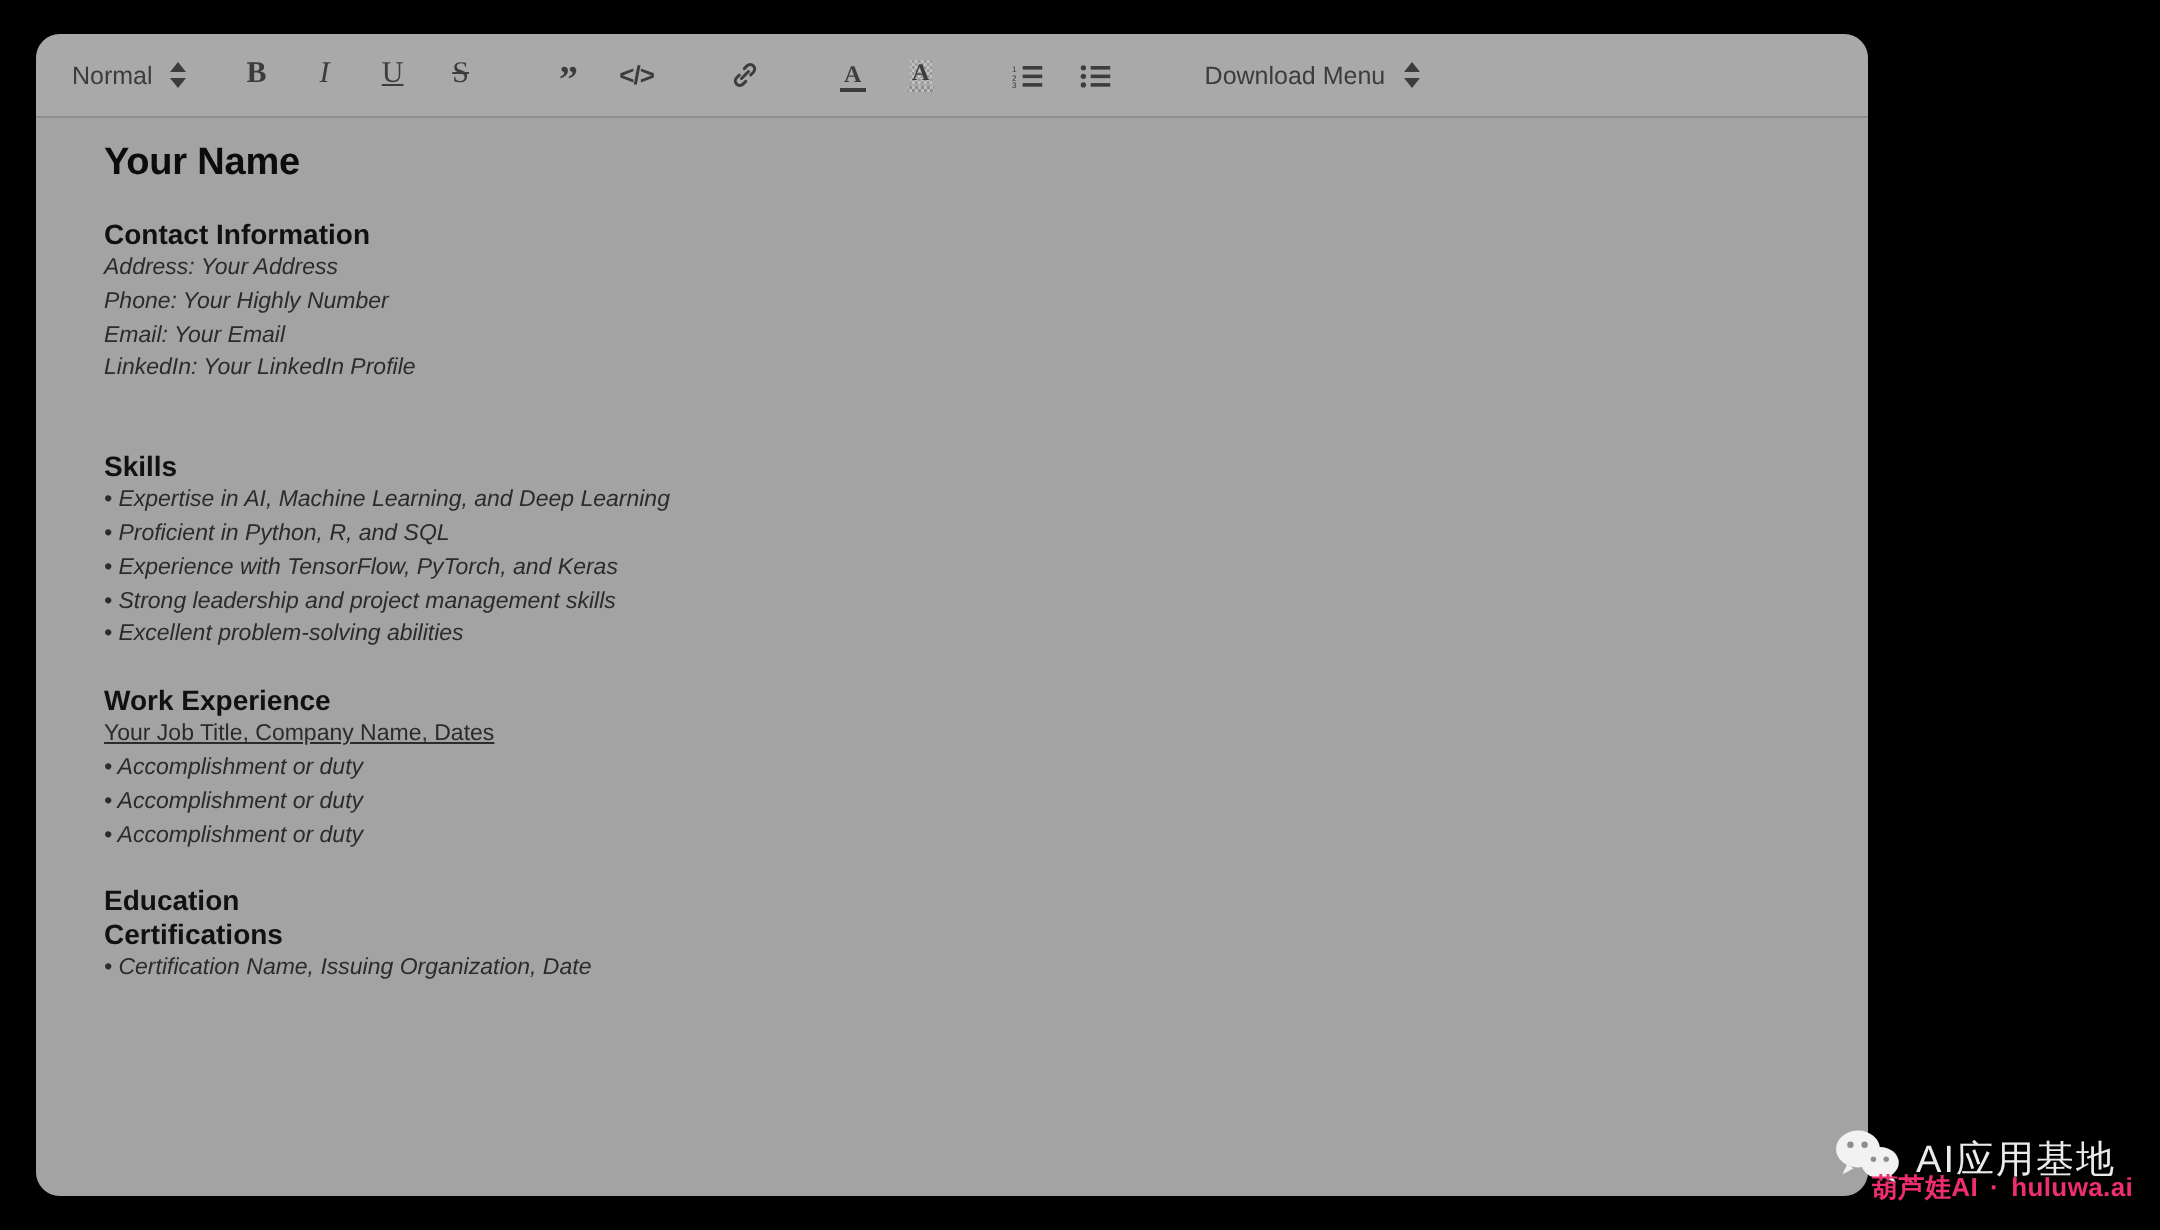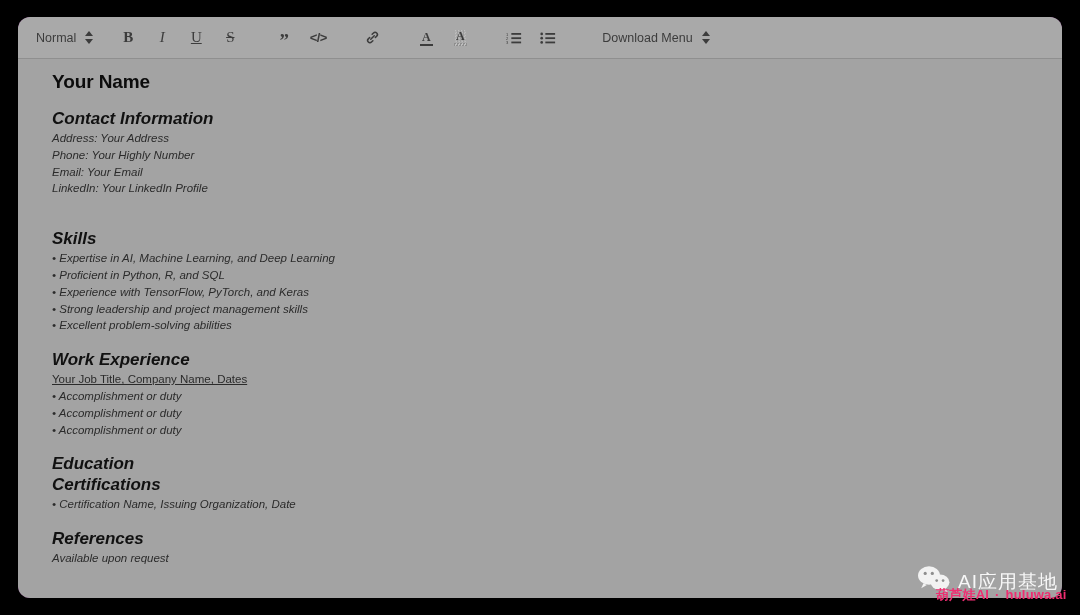--- a/index.html
+++ b/index.html
@@ -15,21 +15,21 @@
   body {
     font-family: "Liberation Sans", sans-serif;
     position: relative;
   }
 
   
   #editor-window {
     position: absolute;
     left: 18px;
     top: 17px;
-    width: 1044px;
+    width: 916px;
     height: 581px;
     background: #701a75;
     border-radius: 12px;
     overflow: hidden;
     display: flex;
     flex-direction: column;
     box-shadow: 0 2px 6px rgba(0,0,0,0.45);
   }
 
   
@@ -158,25 +158,24 @@
 
   #doc-name {
     font-size: 19px;
     font-weight: bold;
     color: #0c0c0c;
     letter-spacing: -0.1px;
     margin-bottom: 16px;
   }
 
   .sec-head {
-    font-size: 17px;
+    font-size: 14px;
     font-weight: bold;
     color: #111111;
     margin-bottom: 1px;
-    font-style: italic;
   }
 
   .ital-line {
     font-size: 11.5px;
     font-style: italic;
     color: #2b2b2b;
     line-height: 16.8px;
     white-space: nowrap;
   }
 
@@ -364,24 +363,20 @@
       <div class="sec-head">Education</div>
     </div>
 
     <div>
       <div class="sec-head">Certifications</div>
       <div class="ital-line">• Certification Name, Issuing Organization, Date</div>
     </div>
 
     <div class="blank-line"></div>
 
-    <div>
-      <div class="sec-head">References</div>
-      <div class="ital-line">Available upon request</div>
-    </div>
 
   </div>
 </div>
 
 <div id="watermark">
   <div id="wm-logo">
     <svg width="34" height="28" viewBox="0 0 34 28">
       <ellipse cx="12" cy="10.5" rx="11" ry="9.2" fill="#f2f2f2"></ellipse>
       <path d="M6.5 18.2 L4.2 23.2 L9.8 20.1 Z" fill="#f2f2f2"></path>
       <circle cx="8.2" cy="8.4" r="1.6" fill="#8e8e8e"></circle>

